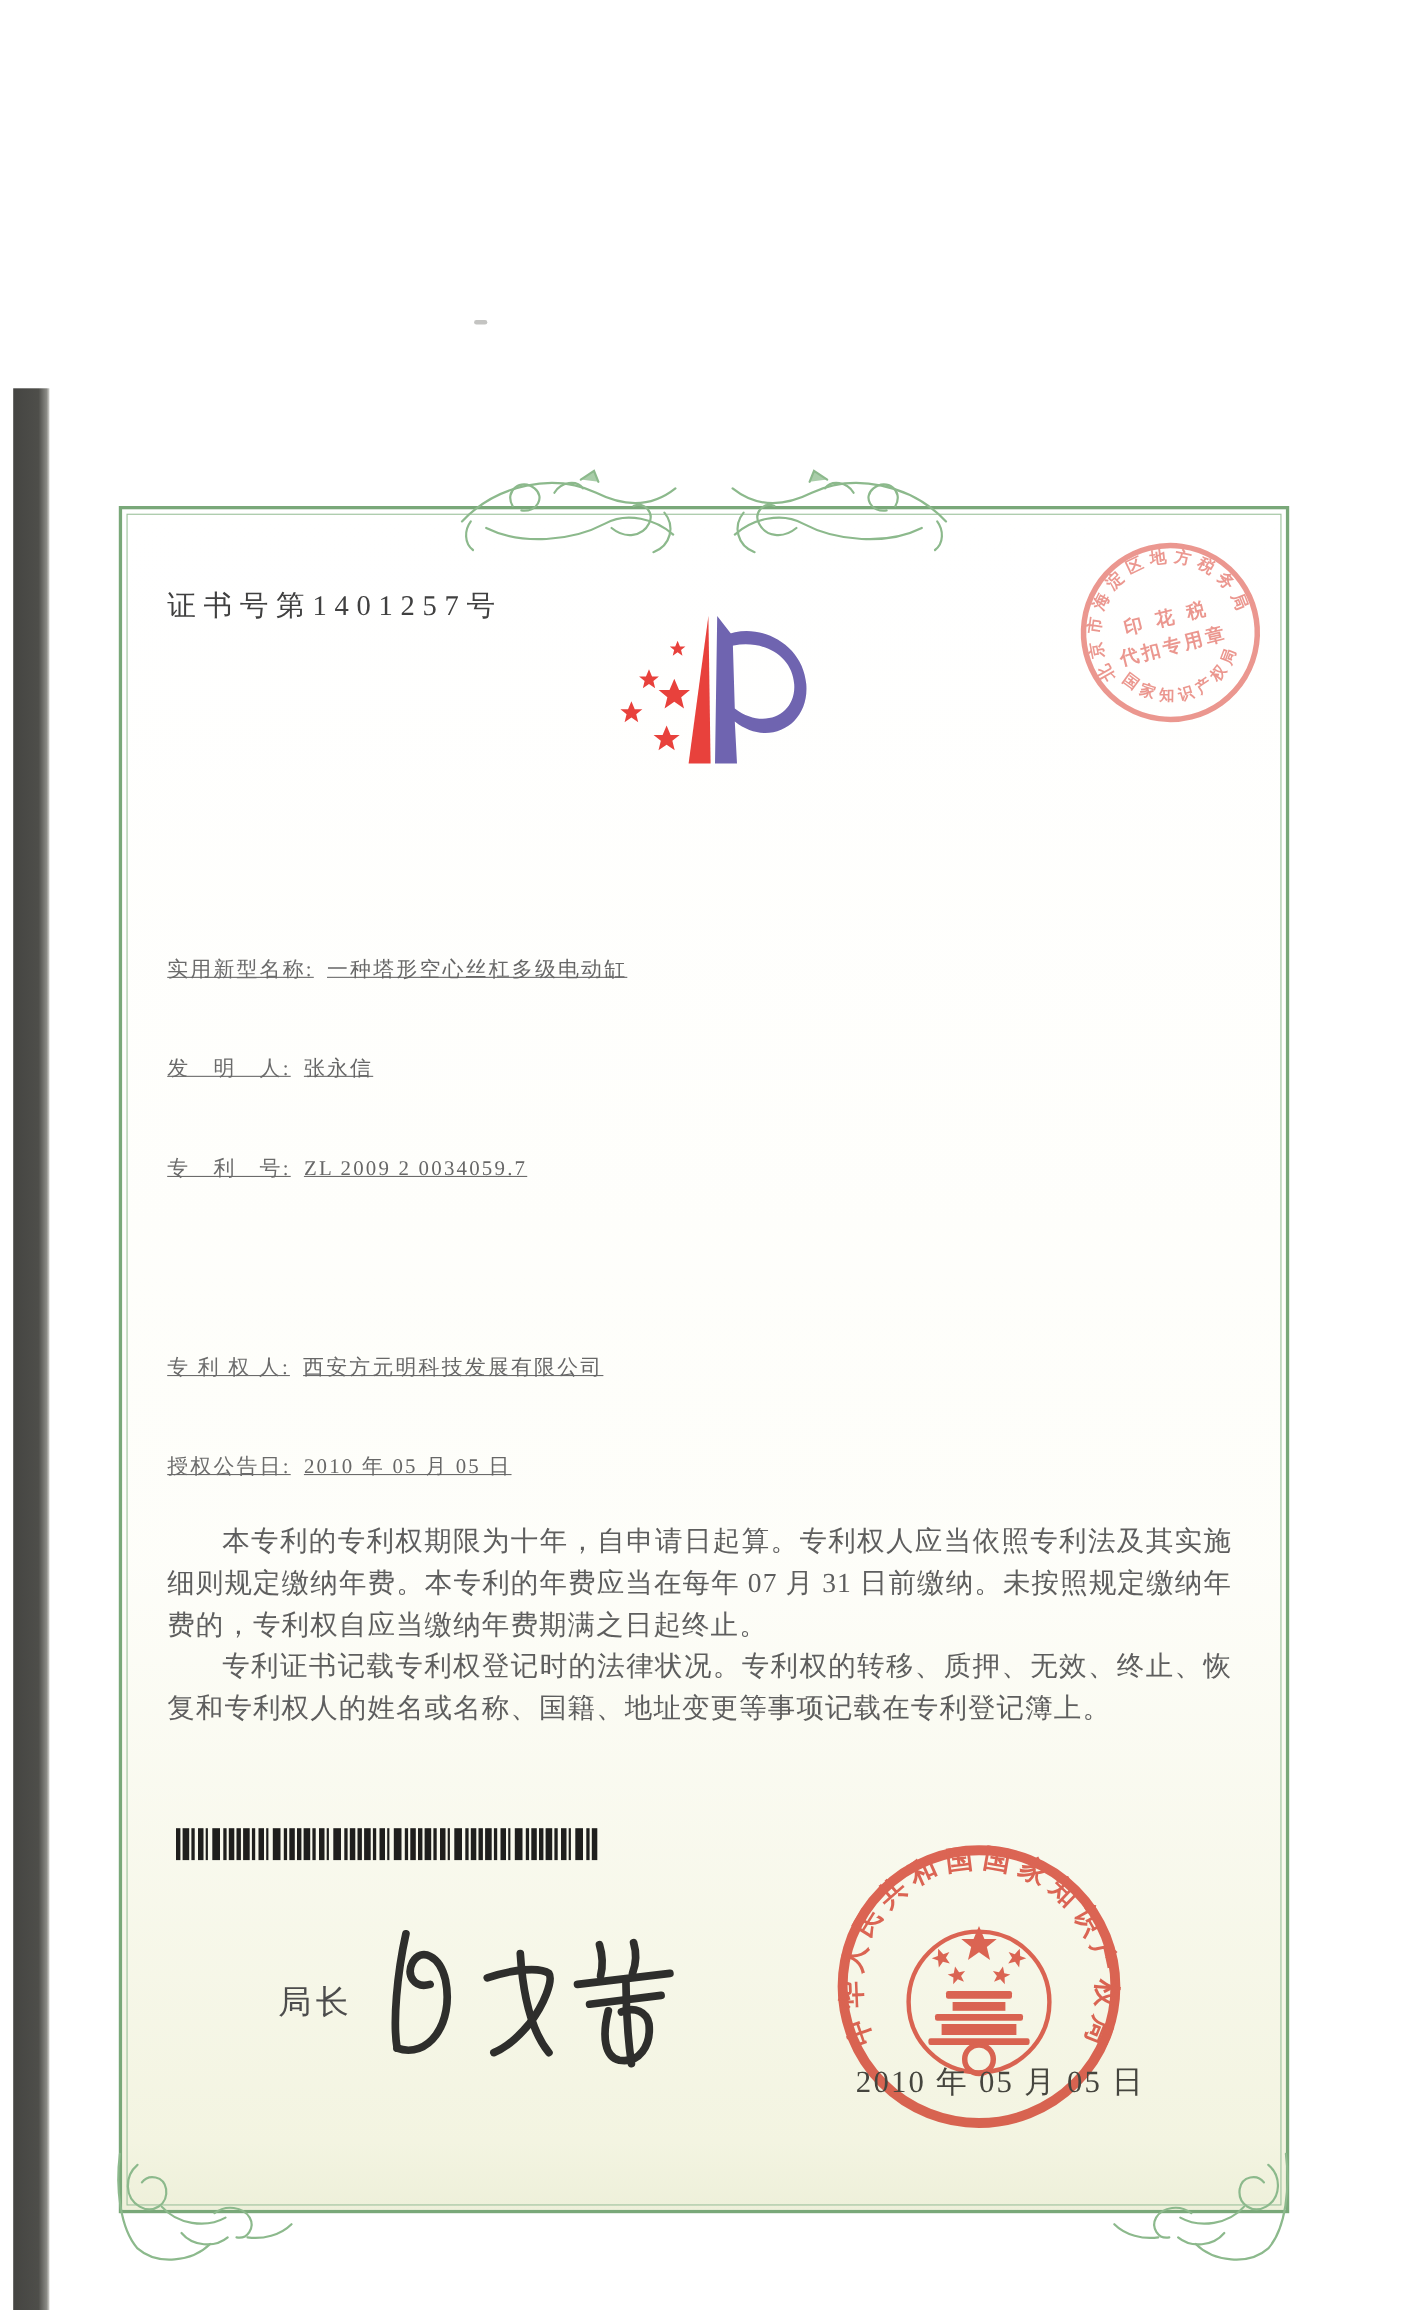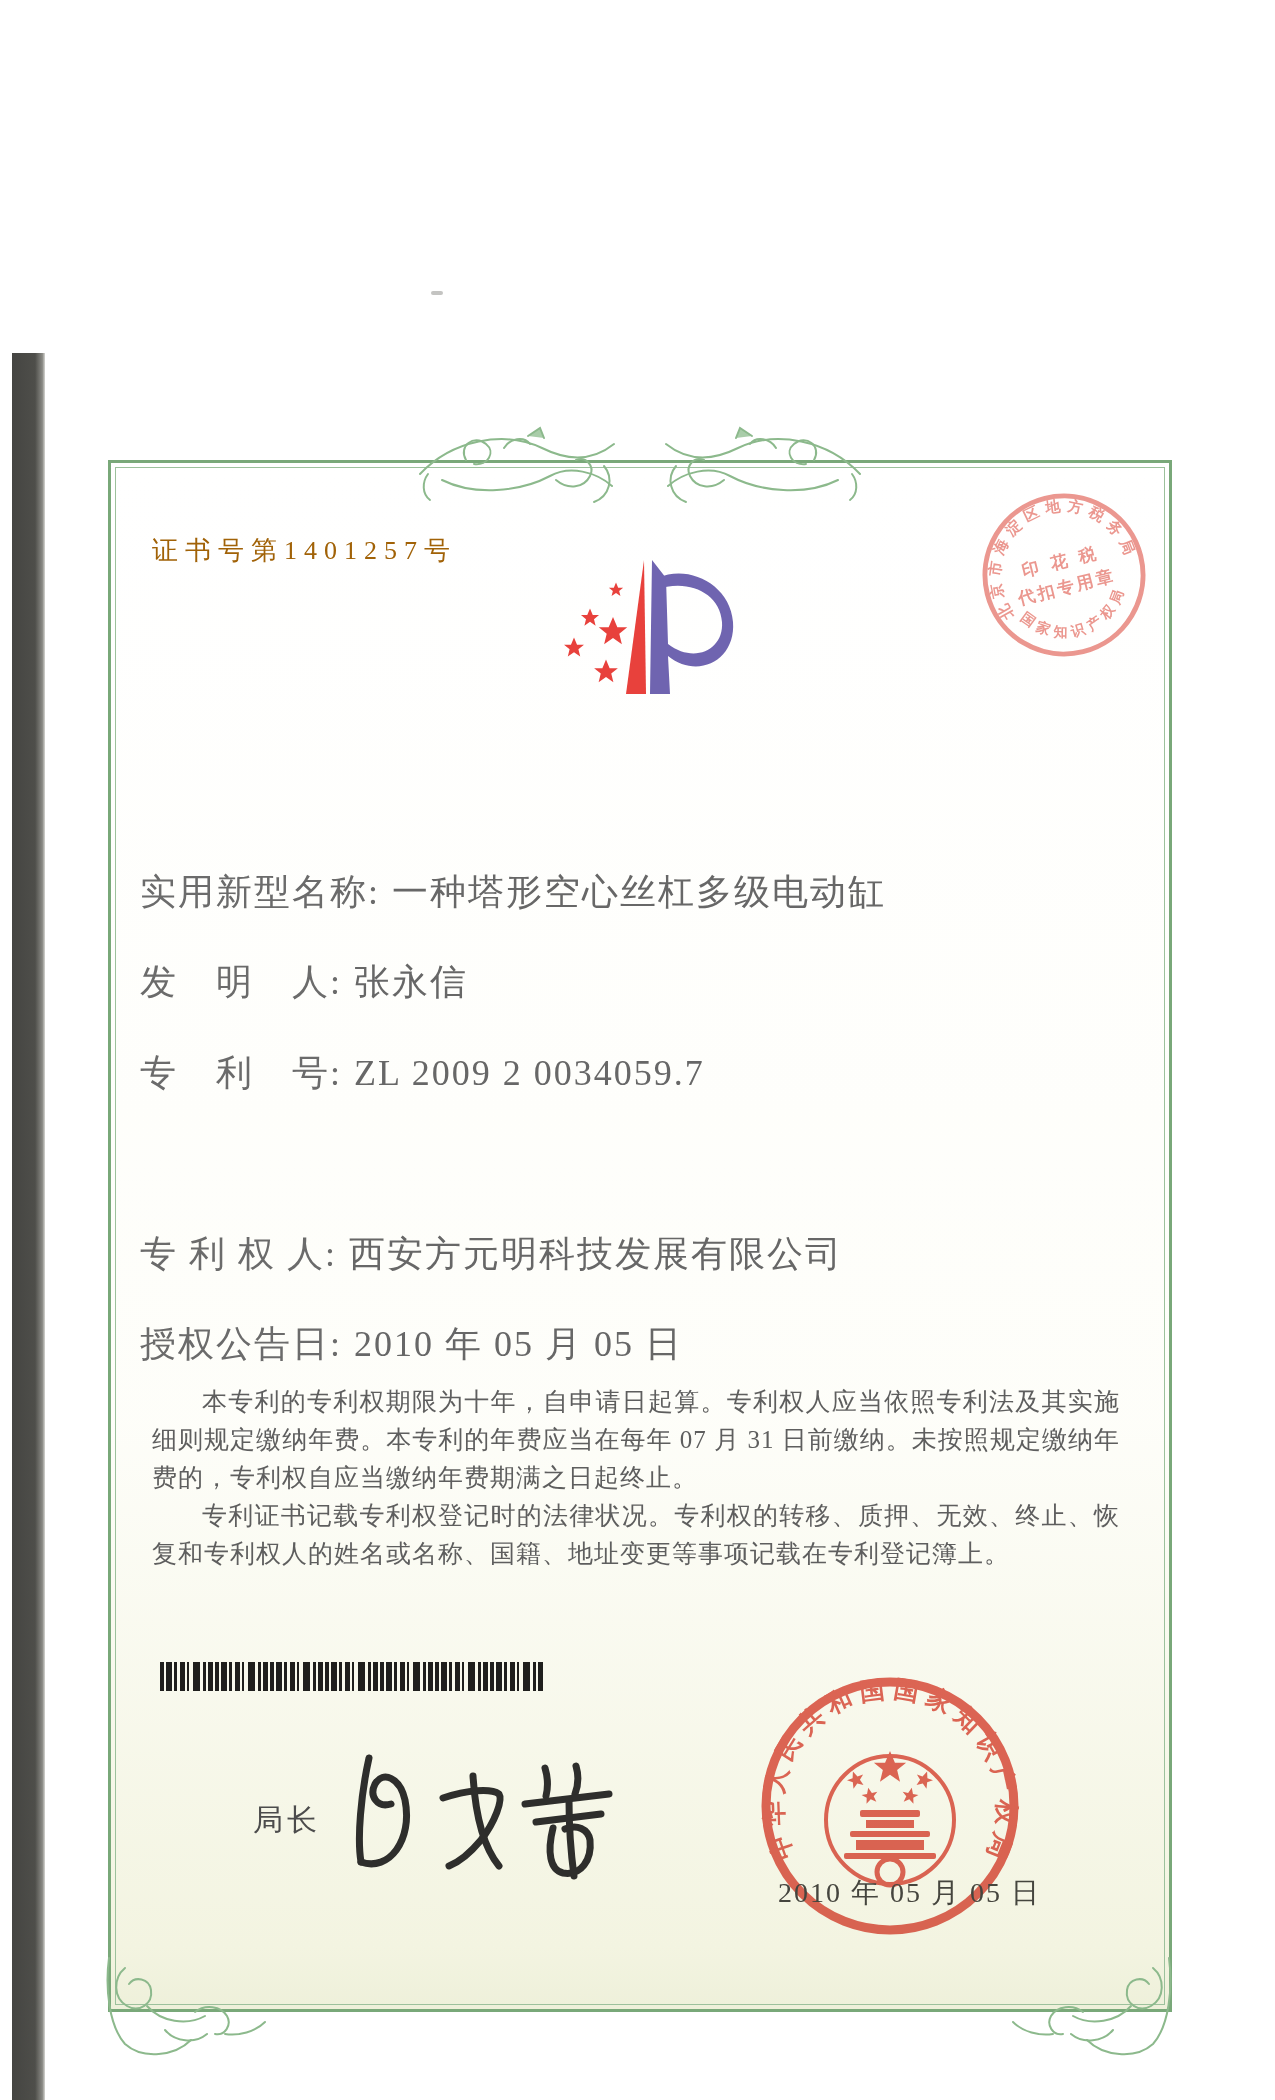--- a/index.html
+++ b/index.html
@@ -10,25 +10,25 @@
       background:linear-gradient(90deg,#454542 0%,#4e4e4a 70%,#8a8a85 92%,#d6d6d2 100%);}
   .dust{position:absolute;left:431px;top:291px;width:12px;height:4px;background:#c4c4c2;border-radius:2px;}
   
   .frame{position:absolute;left:108px;top:460px;width:1064px;height:1552px;box-sizing:border-box;
       border:3px solid #79a879;
       background:linear-gradient(180deg,rgba(255,255,252,0) 0%,rgba(251,251,238,.35) 62%,#f3f4e1 96%,#eef0da 100%);}
   .frame::before{content:"";position:absolute;left:4px;top:4px;right:4px;bottom:4px;
       border:1px solid #9cc19c;pointer-events:none;}
   .ornament{position:absolute;pointer-events:none;}
   
-  .cert-no{position:absolute;left:152px;top:533px;font-size:26px;color:#a16207;letter-spacing:7px;white-space:nowrap;}
+  .cert-no{position:absolute;left:152px;top:533px;font-size:26px;color:#404040;letter-spacing:7px;white-space:nowrap;}
   .logo{position:absolute;left:540px;top:538px;}
   .title{position:absolute;left:108px;top:704px;width:1064px;text-align:center;
       font-size:58px;font-weight:bold;color:#454545;letter-spacing:14px;white-space:nowrap;}
-  .field-row{position:absolute;left:140px;font-size:36px;color:#6b6b6b;letter-spacing:2px;white-space:nowrap;}
+  .field-row{position:absolute;left:152px;font-size:19px;color:#6b6b6b;letter-spacing:2px;white-space:nowrap;text-decoration:underline;}
   .field-row .val{margin-left:12px;color:#676767;}
   .body-text{position:absolute;left:152px;top:1383px;width:968px;font-size:25px;color:#5e5e5e;
       line-height:38px;text-align:justify;}
   .body-text p{margin:0;text-indent:2em;letter-spacing:1px;}
   .barcode{position:absolute;left:160px;top:1662px;height:29px;display:flex;align-items:stretch;}
   .barcode span{display:inline-block;height:100%;}
   .bc-bar{background:#1f1f1d;}
   .bc-space{background:transparent;}
   .director{position:absolute;left:253px;top:1800px;font-size:30px;color:#4c4c4c;letter-spacing:4px;}
   .signature{position:absolute;left:333px;top:1742px;}

